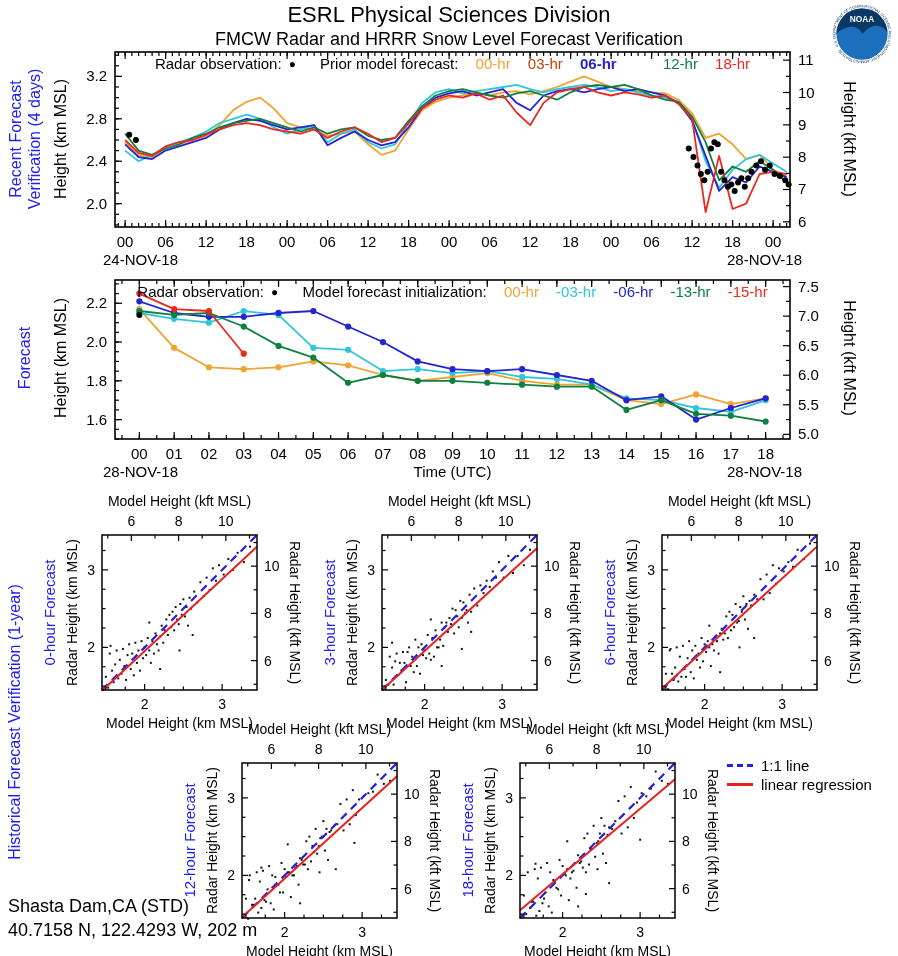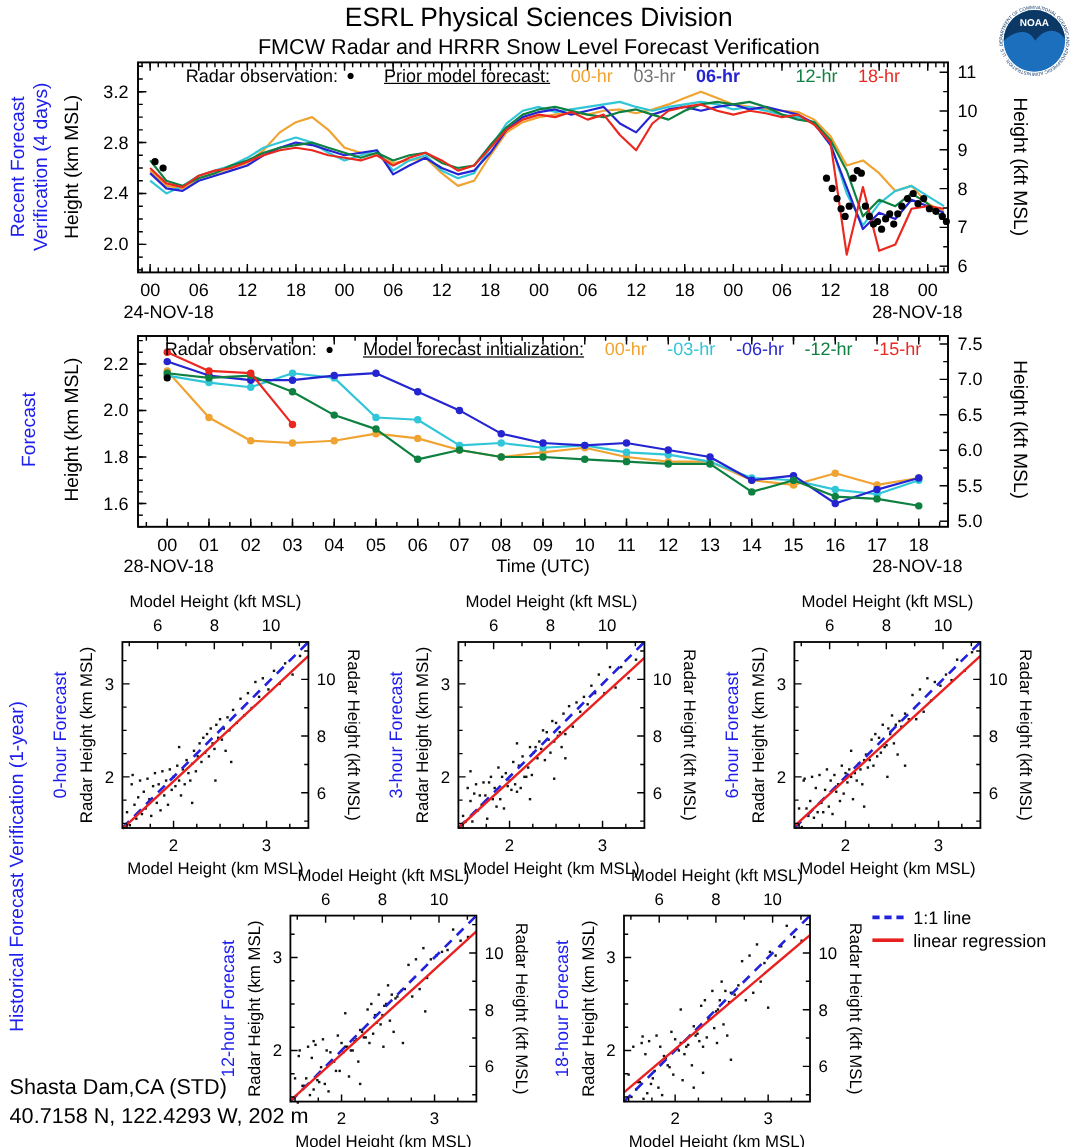--- a/index.html
+++ b/index.html
@@ -3,21 +3,21 @@
 <meta charset="utf-8">
 <style>
   html,body{margin:0;padding:0;background:#fff;}
   .page{position:relative;width:898px;height:956px;background:#fff;overflow:hidden;
         font-family:"Liberation Sans","DejaVu Sans",sans-serif;color:#000;}
   .title{position:absolute;top:2px;left:0;right:0;text-align:center;font-size:22px;}
   .subtitle{position:absolute;top:29px;left:0;right:0;text-align:center;font-size:18px;}
   svg{position:absolute;}
   .legend{position:absolute;left:115px;width:675px;text-align:center;font-size:15px;white-space:nowrap;}
   .legend .li{margin-left:13px;}
-  .legend .mlabel{margin-left:20px;text-decoration:underline;}
+  .legend .mlabel{margin-left:20px;}
   .obsdot{margin-left:7px;font-size:12px;vertical-align:1px;}
   .vlab,.vlabr{position:absolute;text-align:center;font-size:16px;line-height:19px;white-space:nowrap;}
   .vlab{transform:rotate(-90deg);}
   .vlabr{transform:rotate(90deg);}
   .blue{color:#2020EE;}
   .slegend{position:absolute;left:727px;top:756px;font-size:15px;line-height:19px;white-space:nowrap;}
   .samp{display:inline-block;width:26px;height:0;vertical-align:4px;margin-right:8px;}
   .dashs{border-top:3px dashed #2222DD;}
   .solids{border-top:3px solid #E82020;}
   .station{position:absolute;left:8px;top:896px;}
@@ -386,21 +386,21 @@
       <line x1="750" y1="103.00606060606059" x2="746" y2="103.00606060606059" stroke="#000" stroke-width="1.2"></line>
       <line x1="750" y1="70.6787878787879" x2="746" y2="70.6787878787879" stroke="#000" stroke-width="1.2"></line>
       <line x1="750" y1="38.351515151515144" x2="746" y2="38.351515151515144" stroke="#000" stroke-width="1.2"></line>
       <text x="63" y="227" text-anchor="start" font-size="15" font-family="Liberation Sans, sans-serif" fill="#000">24-NOV-18</text>
       <text x="762" y="227" text-anchor="end" font-size="15" font-family="Liberation Sans, sans-serif" fill="#000">28-NOV-18</text>
     </svg>
   <div class="legend" style="top:55px;">
     <span>Radar observation:</span><span class="obsdot">●</span>
     <span class="mlabel">Prior model forecast:</span>
     <span class="li" style="color: rgb(240, 163, 48);">00-hr</span>
-    <span class="li" style="color: #737373;">03-hr</span>
+    <span class="li" style="color: #c2410c;">03-hr</span>
     <span class="li" style="color: rgb(36, 36, 208); font-weight: bold;">06-hr</span>
     <span class="li" style="color: rgb(14, 128, 64); margin-left: 42px;">12-hr</span>
     <span class="li" style="color: rgb(234, 40, 32);">18-hr</span>
   </div>
 
   <svg id="p2" style="left:40px;top:268px;" width="858" height="212">
       <polyline points="99.4,41.1 134.1,79.9 168.9,99.3 203.7,101.2 238.5,99.3 273.3,93.4 308.1,97.3 342.9,107.0 377.7,112.8 412.5,109.0 447.3,105.1 482.1,112.8 516.9,116.7 551.7,116.7 586.5,132.2 621.3,136.1 656.1,126.4 690.9,136.1 725.6,130.3" fill="none" stroke="#F0A330" stroke-width="1.8" stroke-linejoin="round"></polyline>
       <circle cx="99.35567010309279" cy="41.085365853658516" r="3.1" fill="#F0A330"></circle>
       <circle cx="134.14948453608247" cy="79.86585365853658" r="3.1" fill="#F0A330"></circle>
       <circle cx="168.9432989690722" cy="99.25609756097558" r="3.1" fill="#F0A330"></circle>
@@ -667,21 +667,21 @@
       <text x="63" y="209" text-anchor="start" font-size="15" font-family="Liberation Sans, sans-serif" fill="#000">28-NOV-18</text>
       <text x="762" y="209" text-anchor="end" font-size="15" font-family="Liberation Sans, sans-serif" fill="#000">28-NOV-18</text>
       <text x="412.5" y="209" text-anchor="middle" font-size="15" font-family="Liberation Sans, sans-serif" fill="#000">Time (UTC)</text>
     </svg>
   <div class="legend" style="top:283px;">
     <span>Radar observation:</span><span class="obsdot">●</span>
     <span class="mlabel">Model forecast initialization:</span>
     <span class="li" style="color: rgb(240, 163, 48);">00-hr</span>
     <span class="li" style="color: rgb(48, 198, 216);">-03-hr</span>
     <span class="li" style="color: rgb(36, 36, 208);">-06-hr</span>
-    <span class="li" style="color: rgb(14, 128, 64);">-12-hr</span>
+    <span class="li" style="color: rgb(14, 128, 64);">-13-hr</span>
     <span class="li" style="color: rgb(234, 40, 32);">-15-hr</span>
   </div>
 
   <svg id="sc0" style="left:37px;top:490px;" width="280" height="252">
       <rect x="67.875" y="185.825" width="2" height="2" fill="#111111"></rect>
       <rect x="70.2" y="196.675" width="2" height="2" fill="#111111"></rect>
       <rect x="71.75" y="162.575" width="2" height="2" fill="#111111"></rect>
       <rect x="74.075" y="179.625" width="2" height="2" fill="#111111"></rect>
       <rect x="75.62500000000001" y="191.25" width="2" height="2" fill="#111111"></rect>
       <rect x="77.17500000000001" y="173.42499999999998" width="2" height="2" fill="#111111"></rect>

